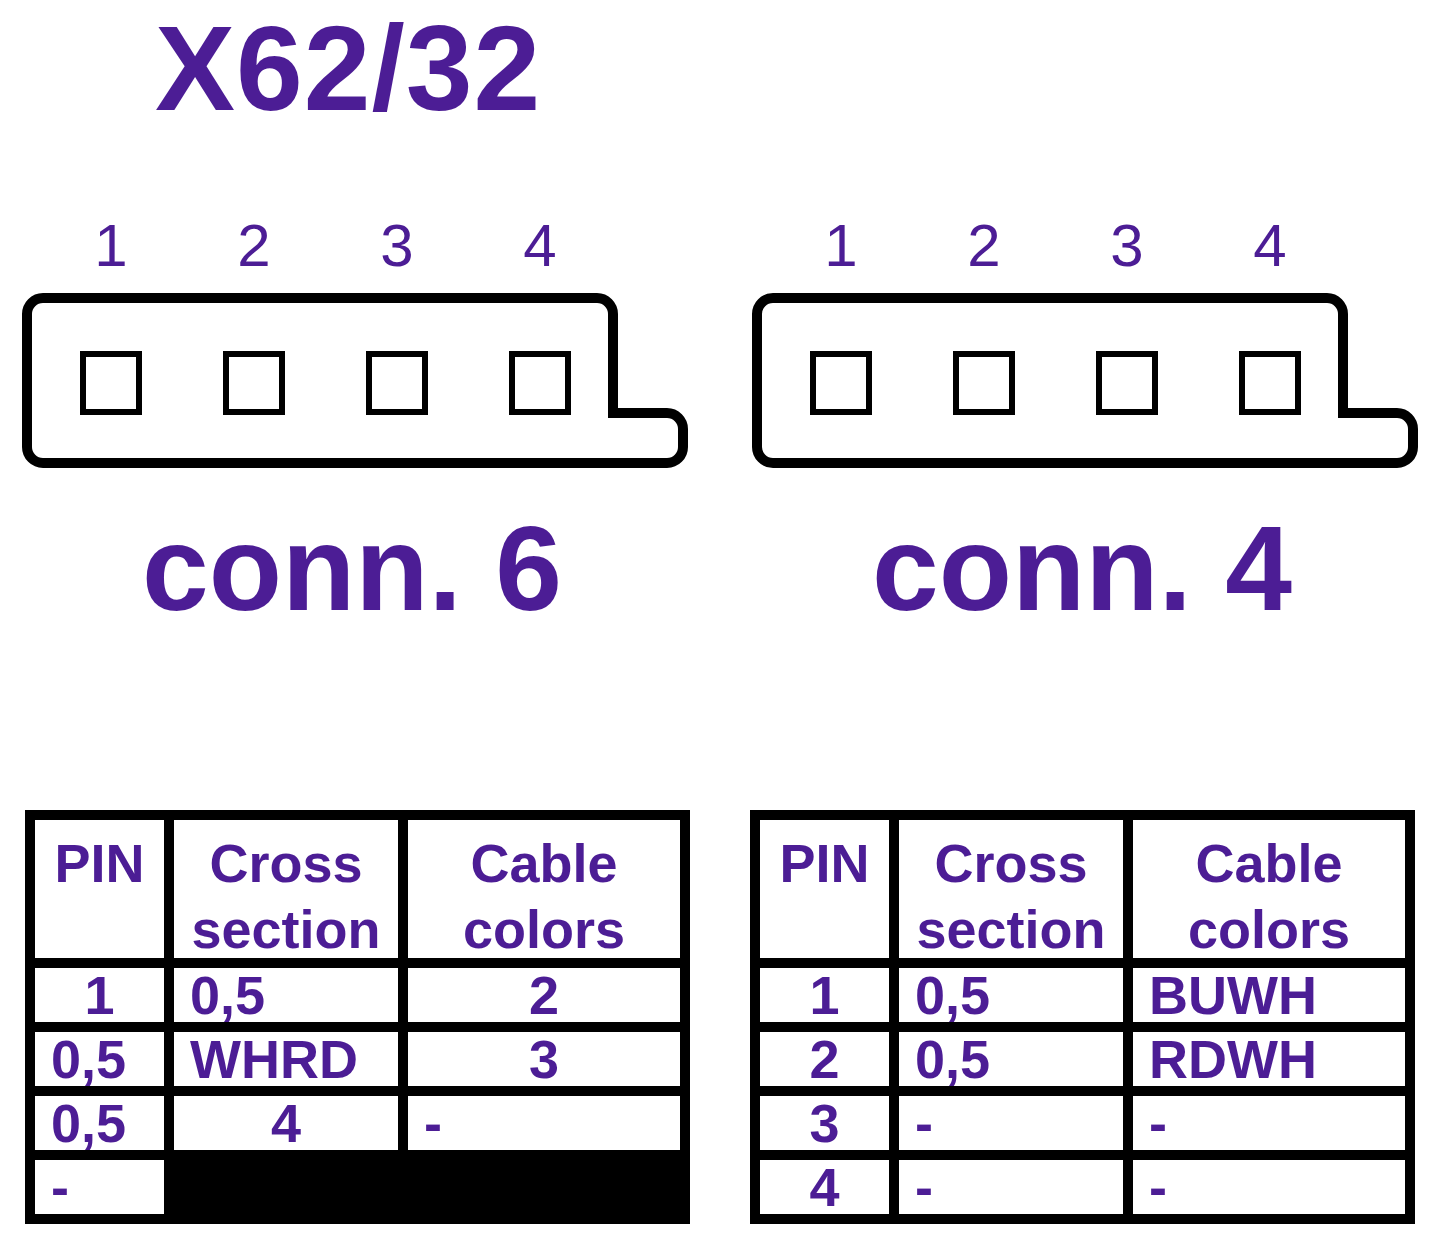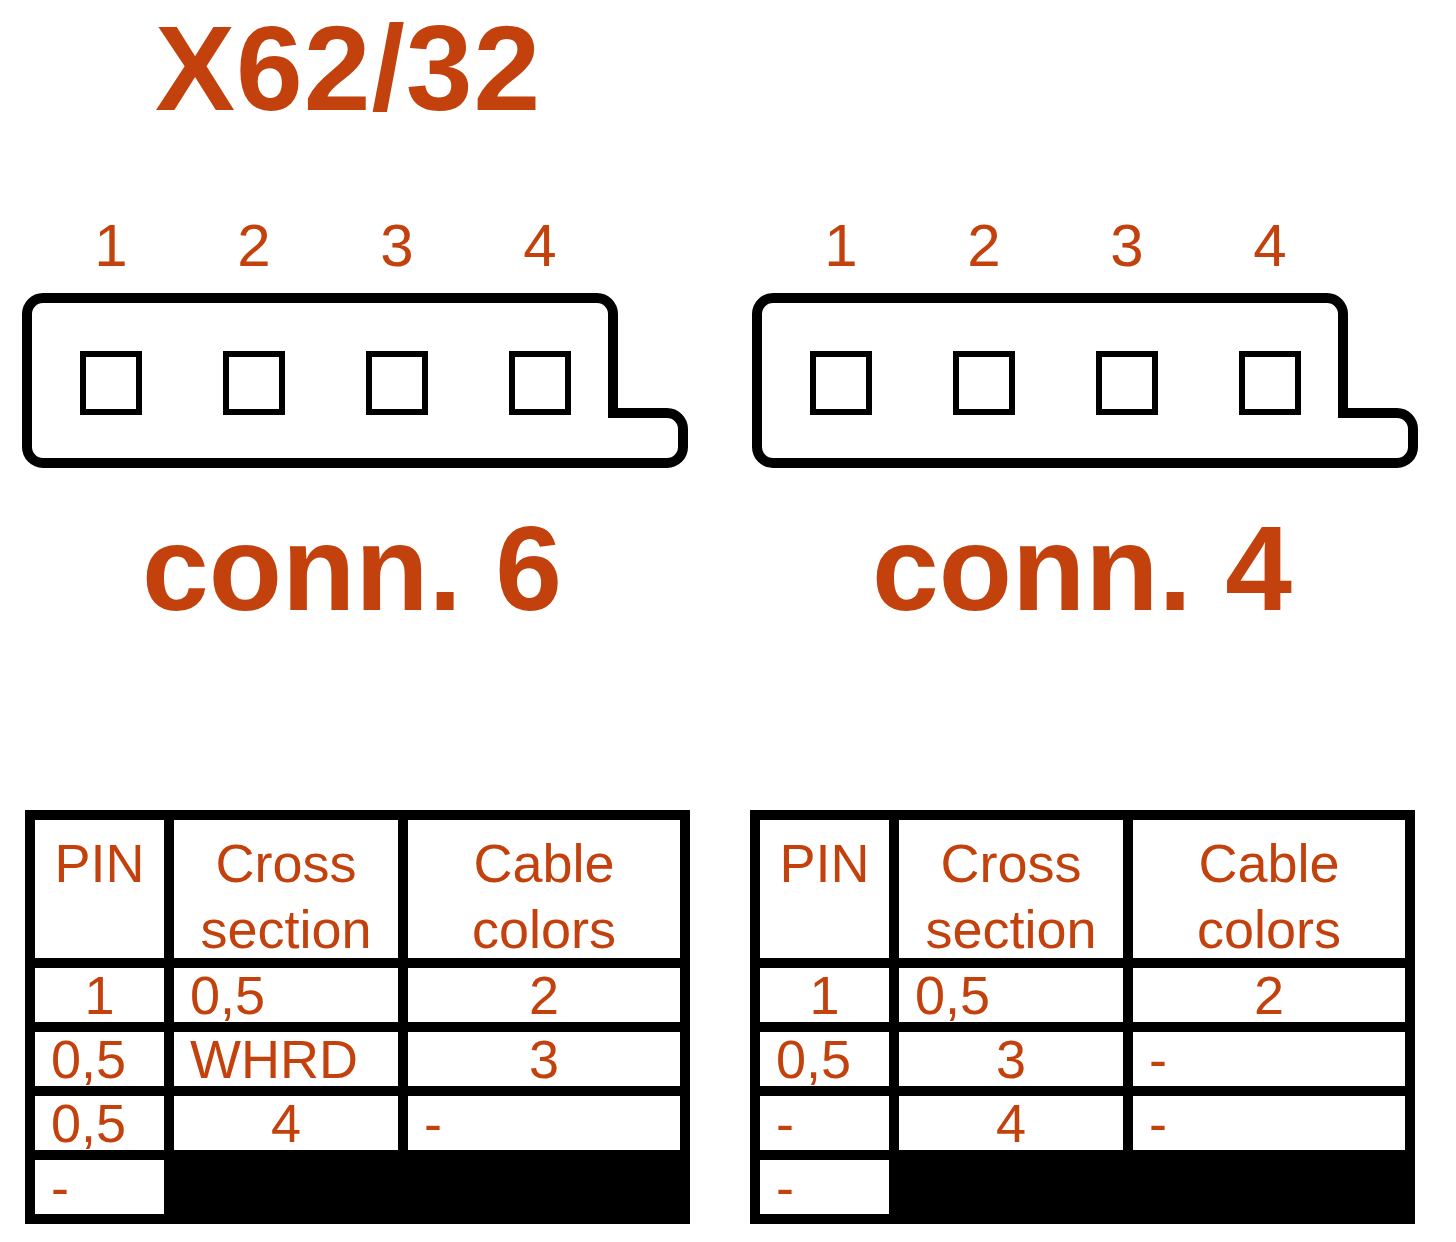--- a/index.html
+++ b/index.html
@@ -6,21 +6,21 @@
     margin: 0;
     padding: 0;
     background: #ffffff;
   }
   .canvas {
     position: relative;
     width: 1456px;
     height: 1242px;
     background: #ffffff;
     font-family: "Liberation Sans", sans-serif;
-    color: #c2410c;
+    color: #4c1d95;
     overflow: hidden;
   }
   .diagram-svg {
     position: absolute;
     left: 0;
     top: 0;
   }
   .page-title {
     position: absolute;
     left: 155px;
@@ -52,20 +52,21 @@
     top: 810px;
     width: 665px;
     height: 414px;
     box-sizing: border-box;
     background: #000000;
     display: grid;
     grid-template-columns: 129px 224px 272px;
     grid-template-rows: 138px 54px 54px 54px 54px;
     gap: 10px;
     padding: 10px;
+    font-weight: bold;
   }
   .pin-table .cell {
     background: #ffffff;
     display: flex;
     align-items: center;
     font-size: 54px;
     line-height: 1;
     overflow: hidden;
   }
   .pin-table .cell.head {
@@ -163,23 +164,25 @@
     </div>
     <div class="cell head">
       <span>
         <span class="hline">Cable</span>
         <span class="hline">colors</span>
       </span>
     </div>
 
     <div class="cell num">1</div>
     <div class="cell val">0,5</div>
+    <div class="cell val">BUWH</div>
 
     <div class="cell num">2</div>
     <div class="cell val">0,5</div>
+    <div class="cell val">RDWH</div>
 
     <div class="cell num">3</div>
     <div class="cell val">-</div>
     <div class="cell val">-</div>
 
     <div class="cell num">4</div>
     <div class="cell val">-</div>
     <div class="cell val">-</div>
   </div>
 

